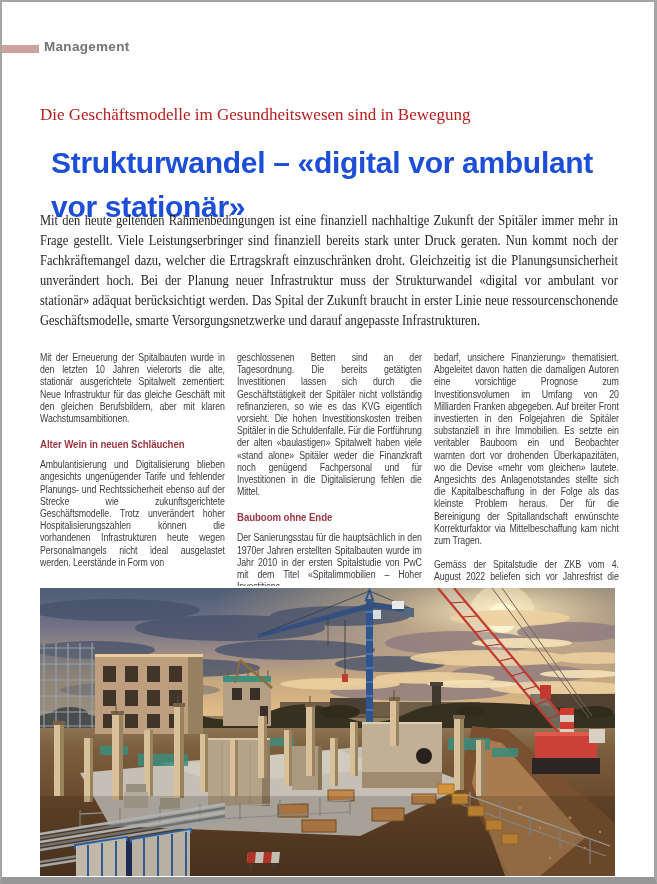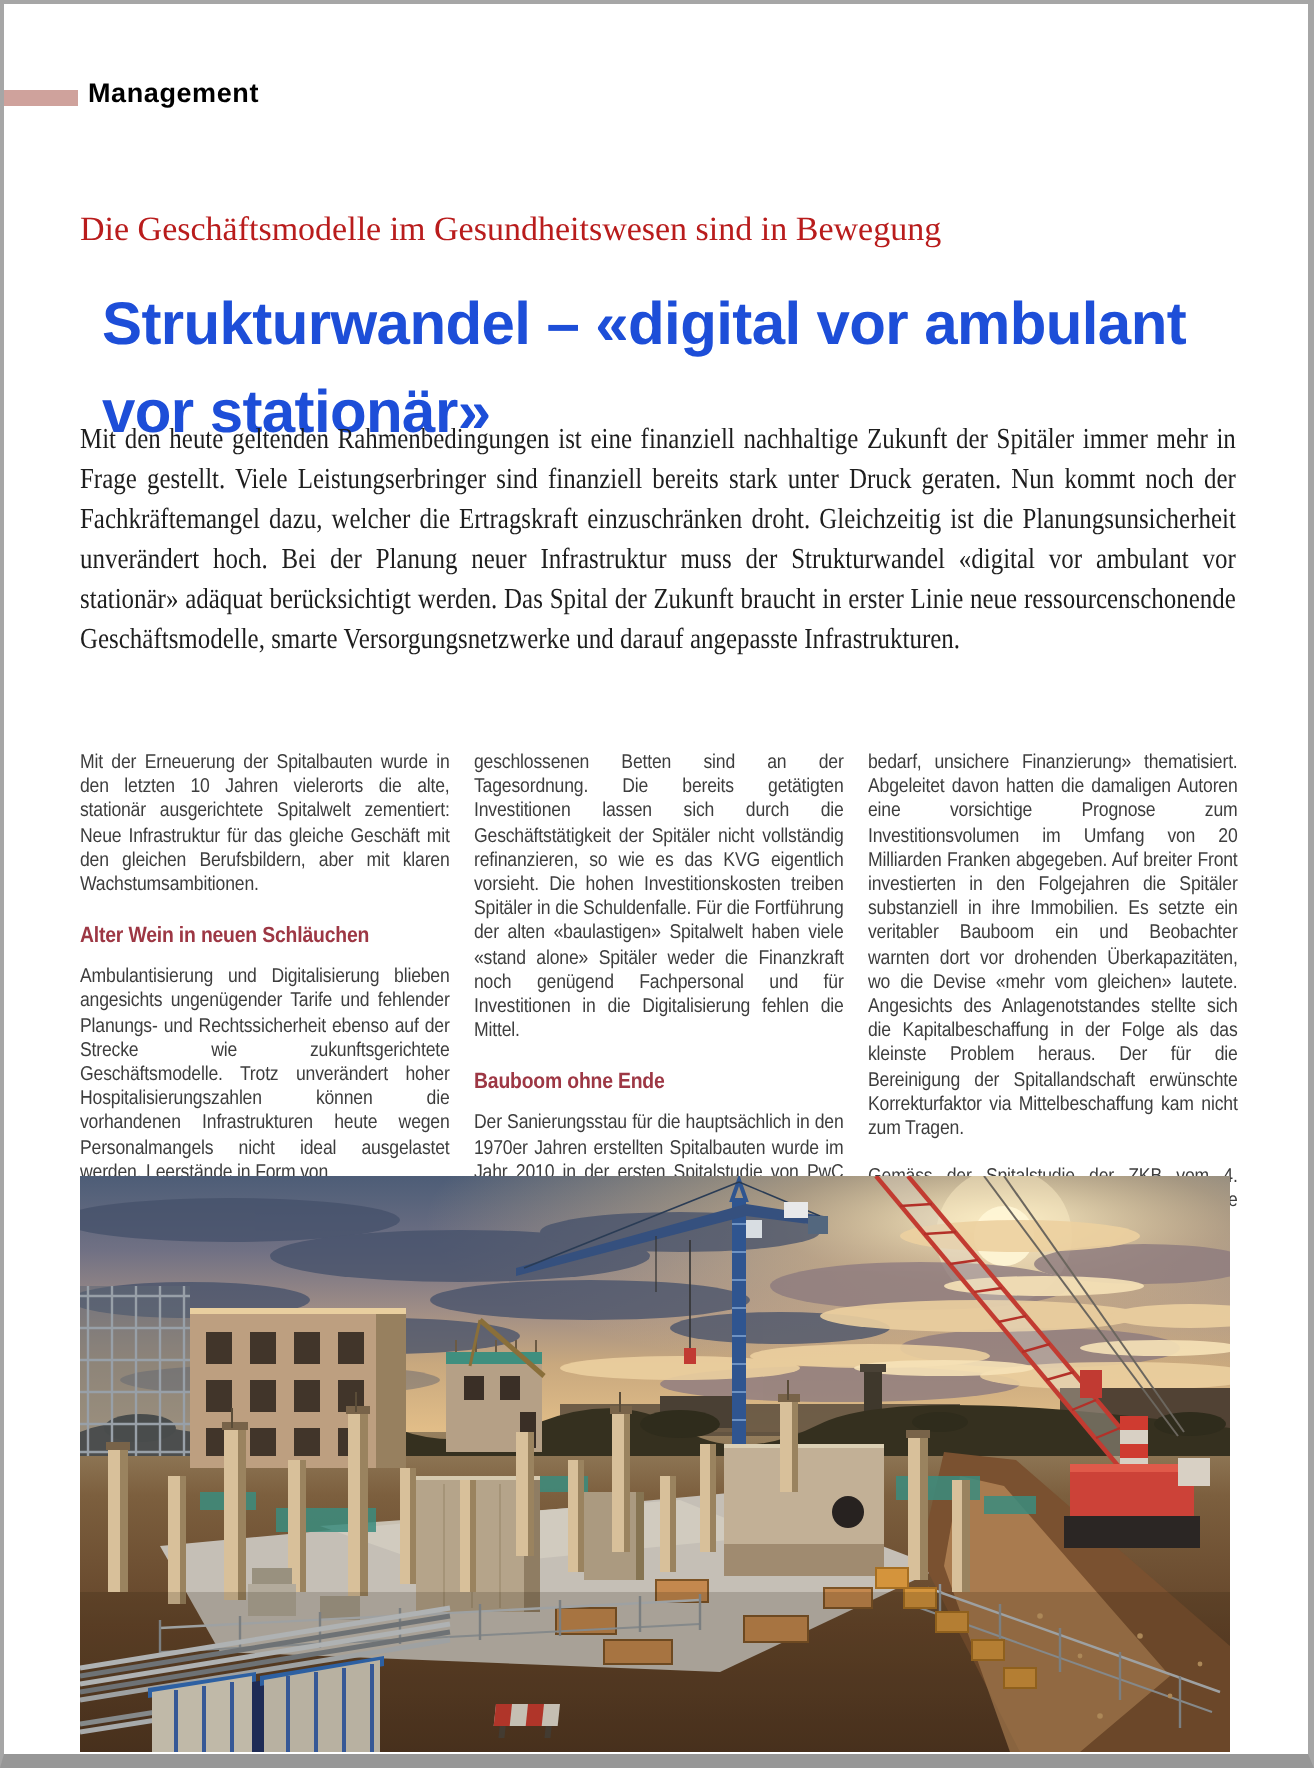--- a/index.html
+++ b/index.html
@@ -3,27 +3,27 @@
 <meta charset="utf-8">
 <style>
   html,body{margin:0;padding:0;background:#8f8f8f;}
   .page{
     position:relative;width:657px;height:884px;box-sizing:border-box;
     background:#ffffff;overflow:hidden;
     border:2px solid #a6a6a6;border-right-width:3px;border-bottom:7px solid #979797;
     font-family:"Liberation Sans",sans-serif;
   }
   .brand-bar{position:absolute;left:0;top:43px;width:37px;height:8px;background:#cfa29c;}
-  .section-label{position:absolute;left:42px;top:37px;font-size:13.5px;font-weight:700;color:#000000;letter-spacing:.3px;}
+  .section-label{position:absolute;left:42px;top:37px;font-size:13.5px;font-weight:700;color:#737373;letter-spacing:.3px;}
   .kicker{position:absolute;left:38px;top:103px;font-family:"Liberation Serif",serif;font-size:17px;color:#b91c1c;}
   .title{position:absolute;left:38px;top:128px;width:565px;margin:11px;font-size:30px;line-height:44px;font-weight:700;color:#1d4ed8;letter-spacing:-.3px;}
   .lead-wrap{position:absolute;left:38px;top:208px;width:580px;height:142px;overflow:hidden;}
   .lead{width:672px;transform:scaleX(.86);transform-origin:0 0;margin:0;
     font-family:"Liberation Serif",serif;font-size:14.5px;line-height:20px;color:#1e1e1e;text-align:justify;}
-  .columns{position:absolute;left:38px;top:350px;width:579px;height:234px;overflow:hidden;display:flex;gap:12px;margin-top:24px;}
+  .columns{position:absolute;left:38px;top:350px;width:579px;height:234px;overflow:hidden;display:flex;gap:12px;}
   .col{width:185px;overflow:visible;}
   .col-inner{width:210px;transform:scaleX(.88);transform-origin:0 0;}
   .col-inner p{margin:0;font-size:10px;line-height:12.2px;color:#3d3d3d;text-align:justify;letter-spacing:-.1px;}
   .col-inner p + p{margin-top:12px;}
   .subhead{margin:13px 0 9px 0;font-size:11px;font-weight:700;color:#9d3744;letter-spacing:-.1px;}
   .photo{position:absolute;left:38px;top:586px;width:575px;height:288px;}
   .photo svg{display:block;}
 </style>
 </head>
 <body>

